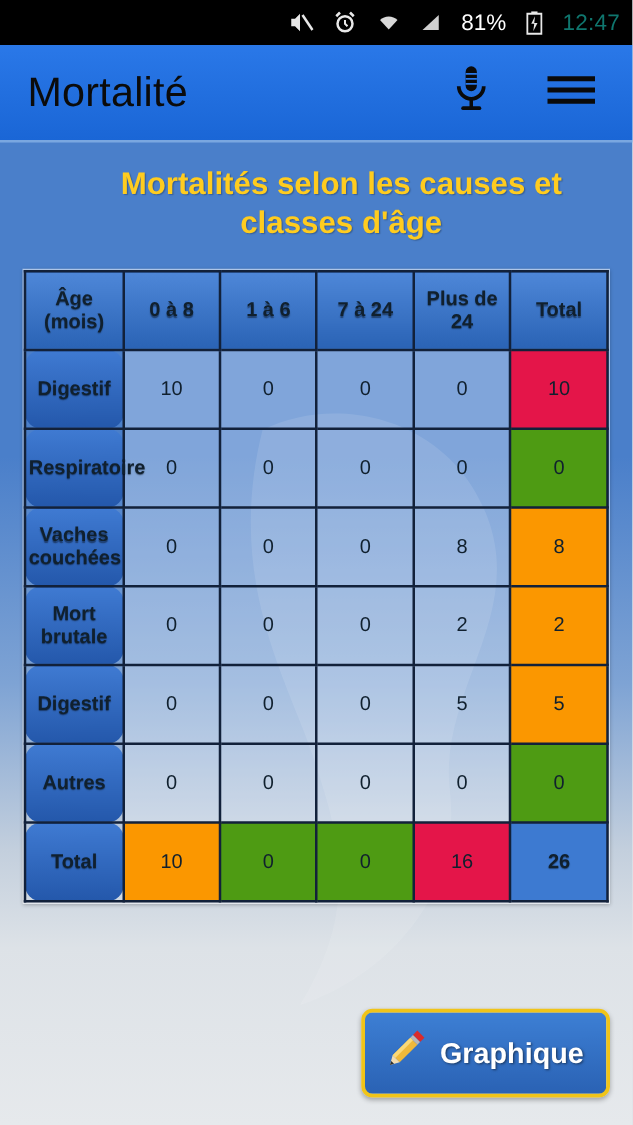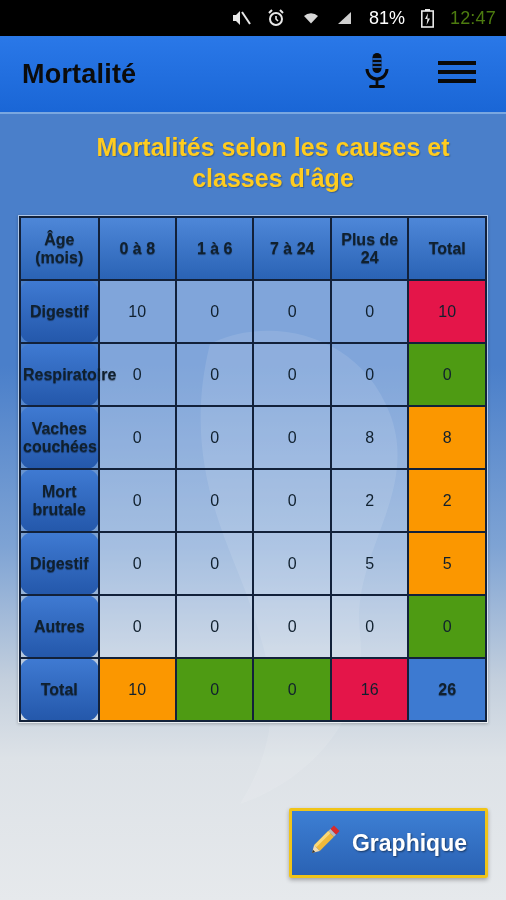--- a/index.html
+++ b/index.html
@@ -11,32 +11,32 @@
     position:relative;
   }
   #app { width:506px; height:900px; position:relative; overflow:hidden; }
 
   
   .statusbar{
     height:36px; background:#000; display:flex; align-items:center;
     justify-content:flex-end; padding-right:10px; gap:16px;text-align:right;
   }
   .statusbar .sb-icon{ display:flex; align-items:center; }
-  .statusbar .sb-text{ color:#4d7c0f; font-size:18px; letter-spacing:0.2px; }
+  .statusbar .sb-text{ color:#0f766e; font-size:18px; letter-spacing:0.2px; }
   .sb-pct{ color:#fff; font-size:18px; }
 
   
   .appbar{
     height:78px; background:#1f6fe0;
     background-image:linear-gradient(#2a78e8,#1a66d6);
     display:flex; align-items:center; padding:0 22px;
     border-bottom:2px solid #7aa7e0;
   }
   .appbar-title{
-    color:#0b0b0b; font-size:27px; font-weight:700; flex:1;
+    color:#0b0b0b; font-size:33px; font-weight:400; flex:1;
     letter-spacing:0.2px;
   }
   .appbar-actions{ display:flex; align-items:center; gap:44px; padding-right:6px;}
 
   
   .content{
     position:absolute; top:114px; left:0; right:0; bottom:0;
     background:linear-gradient(180deg,
        #4a7fca 0%, #4a7fca 32%, #7ea3d4 55%, #c3cfdd 72%,
        #dde2e7 82%, #e6e9ec 100%);
@@ -92,21 +92,21 @@
   td.t-blue{  background:#3d7ad1; color:#ffffff; font-size:16px; font-weight:bold;
               text-shadow:0 1px 1px rgba(0,0,0,0.45); }
 
   
   .btn-row{
     position:absolute; right:18px; bottom:22px;
   }
   .btn-graph{
     display:flex; align-items:center; gap:6px;
     background:linear-gradient(180deg,#3d7fd4,#2a62b4);
-    border:3px solid #f0c419; border-radius:2px;
+    border:3px solid #f0c419; border-radius:9px;
     padding:8px 18px 8px 10px;
     box-shadow:0 2px 4px rgba(0,0,0,0.3);
     cursor:pointer;
   }
   .btn-graph .lbl{
     color:#ffffff; font-size:23px; font-weight:bold;
     text-shadow:1px 1px 2px rgba(0,0,0,0.5);
   }
 </style>
 </head>

